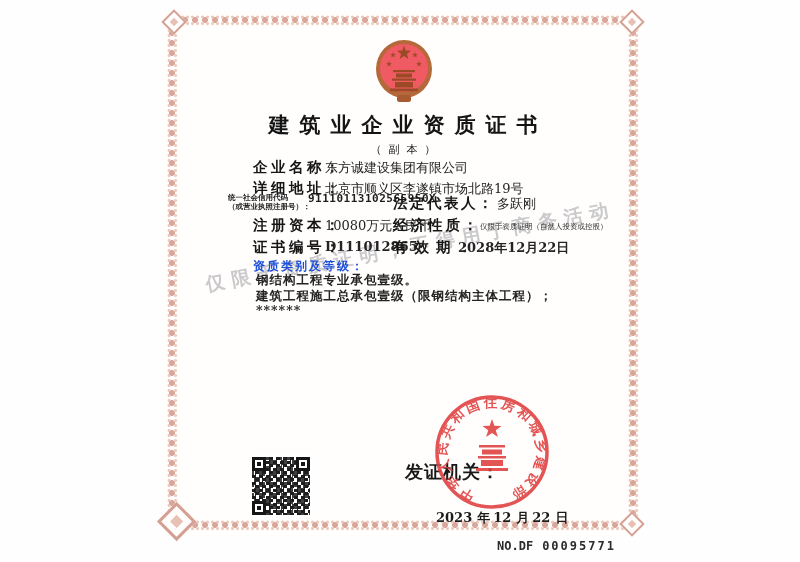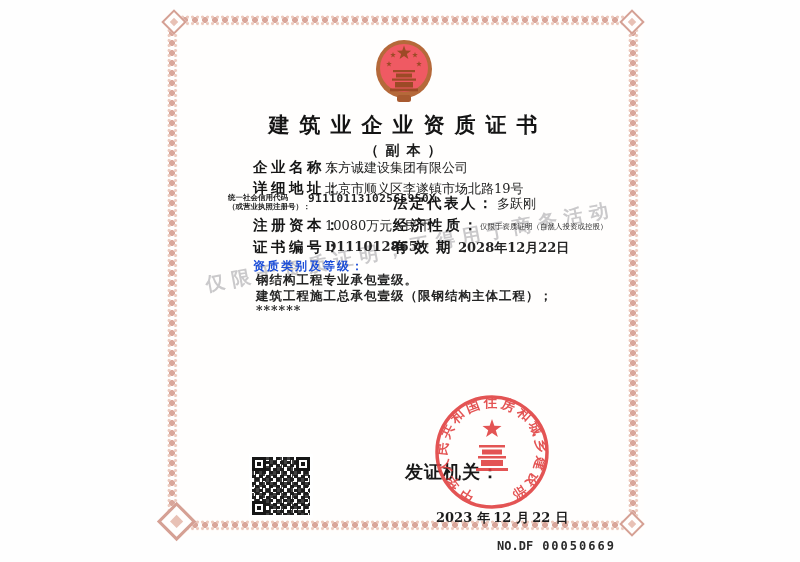--- a/index.html
+++ b/index.html
@@ -25,21 +25,21 @@
   .corner::before{content:"";position:absolute;inset:3px;border:2px solid #d5a094;transform:rotate(45deg);background:#fffefd;}
   .corner::after{content:"";position:absolute;inset:9px;background:#e8c1b5;transform:rotate(45deg);}
   .c-tl{left:0;top:0;} .c-tr{right:0;top:0;} .c-br{right:0;bottom:0;}
   .c-bl{left:-4px;bottom:-4px;transform:scale(1.55);transform-origin:left bottom;}
 
   
   .emblem{position:absolute;left:211px;top:29px;z-index:2;}
   .title{position:absolute;left:0;top:101px;width:100%;text-align:center;z-index:2;
          font-size:21px;font-weight:bold;color:#141414;letter-spacing:10px;padding-left:10px;box-sizing:border-box;}
   .subtitle{position:absolute;left:0;top:132px;width:100%;text-align:center;z-index:2;
-            font-size:14px;font-weight:bold;color:#1a1a1a;letter-spacing:7px;padding-left:7px;box-sizing:border-box;}
+            font-size:11px;font-weight:normal;color:#1a1a1a;letter-spacing:7px;padding-left:7px;box-sizing:border-box;}
 
   
   .row{position:absolute;z-index:2;white-space:nowrap;}
   .flabel{display:inline-block;font-weight:bold;color:#161616;font-size:14.5px;vertical-align:top;}
   .lbl-left{width:72px;letter-spacing:3.5px;}
   .fvalue{display:inline-block;font-family:"DejaVu Serif","Liberation Serif",serif;
           font-size:13px;color:#232323;vertical-align:top;padding-top:1px;font-weight:500;}
   .r-left{left:91px;}
   .r-right{left:231px;}
   .r-right .flabel{position:relative;}
@@ -212,15 +212,15 @@
       </svg>
     </div>
 
     <div class="datestr">
       <span class="num">2023</span><span class="unit">年</span><span class="num">12</span><span class="unit">月</span><span class="num">22</span><span class="unit">日</span>
     </div>
 
   </div>
 
   <div class="f-serial">
-    <span>NO.DF</span><span class="sn">00050669</span>
+    <span>NO.DF</span><span class="sn">00095771</span>
   </div>
 </div>
 
 </body></html>

